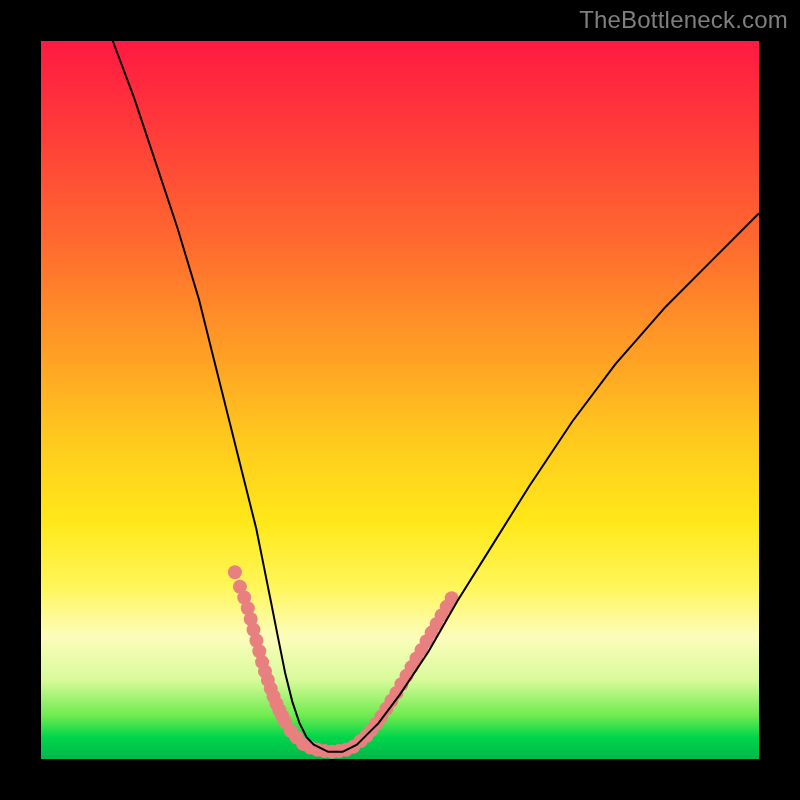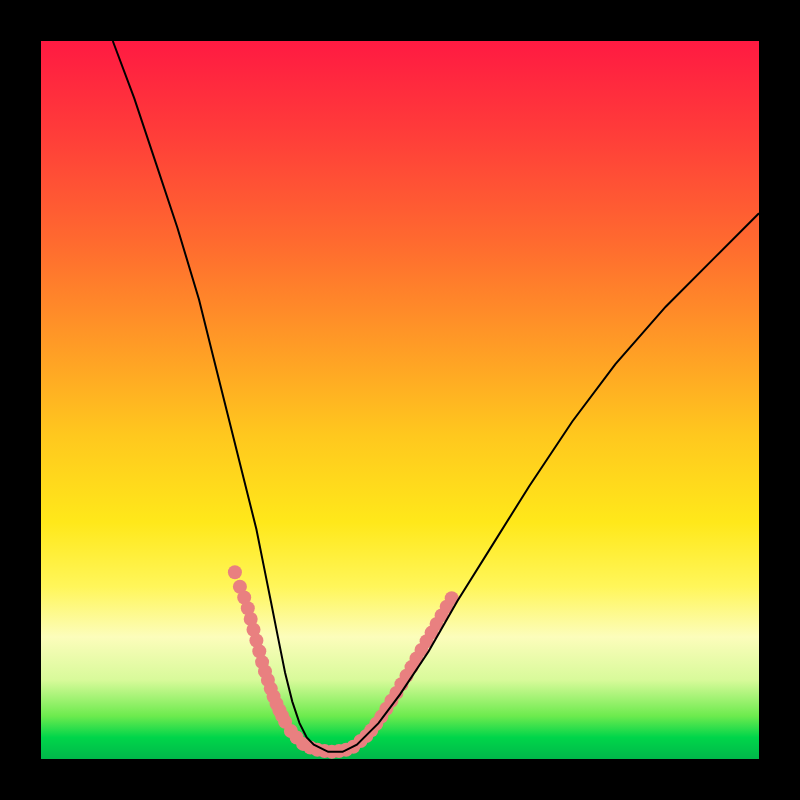--- a/index.html
+++ b/index.html
@@ -58,20 +58,21 @@
     top: 0;
     width: 718px;
     height: 718px;
     overflow: visible;
   }
 </style>
 </head>
 <body>
 
 <div class="frame">
+  <div class="watermark">TheBottleneck.com</div>
   <div class="plot-area">
     <svg class="curve-layer" viewBox="0 0 718 718" preserveAspectRatio="none">
       <g id="dots-layer">
           <circle cx="193.9" cy="531.3" r="7" fill="#e98080"></circle>
           <circle cx="198.9" cy="545.7" r="7" fill="#e98080"></circle>
           <circle cx="203.2" cy="556.5" r="7" fill="#e98080"></circle>
           <circle cx="206.8" cy="567.2" r="7" fill="#e98080"></circle>
           <circle cx="209.7" cy="578.0" r="7" fill="#e98080"></circle>
           <circle cx="212.5" cy="588.8" r="7" fill="#e98080"></circle>
           <circle cx="215.4" cy="599.5" r="7" fill="#e98080"></circle>

